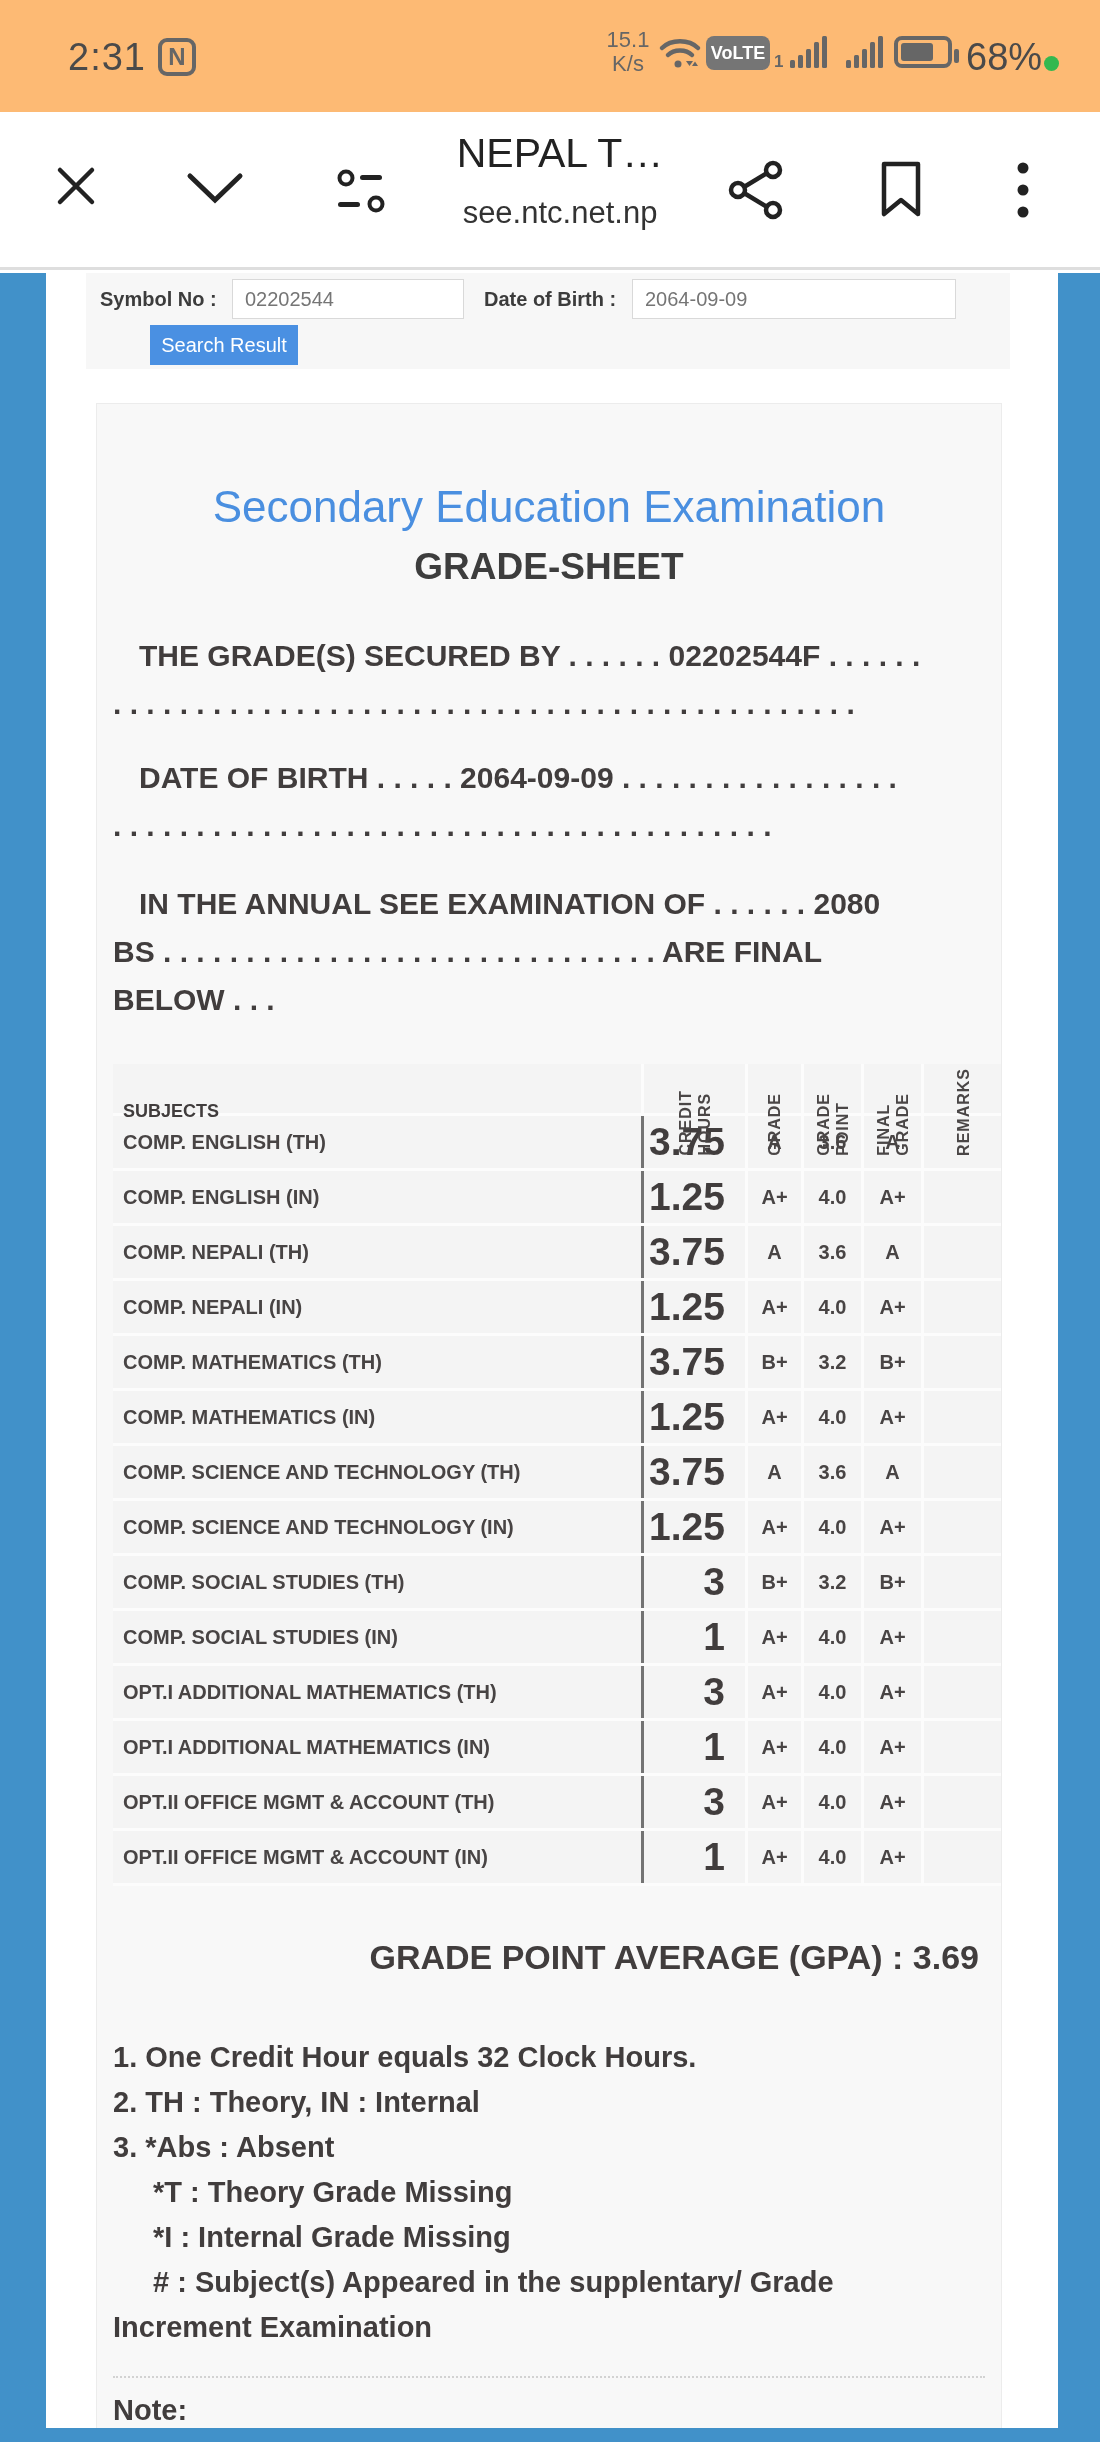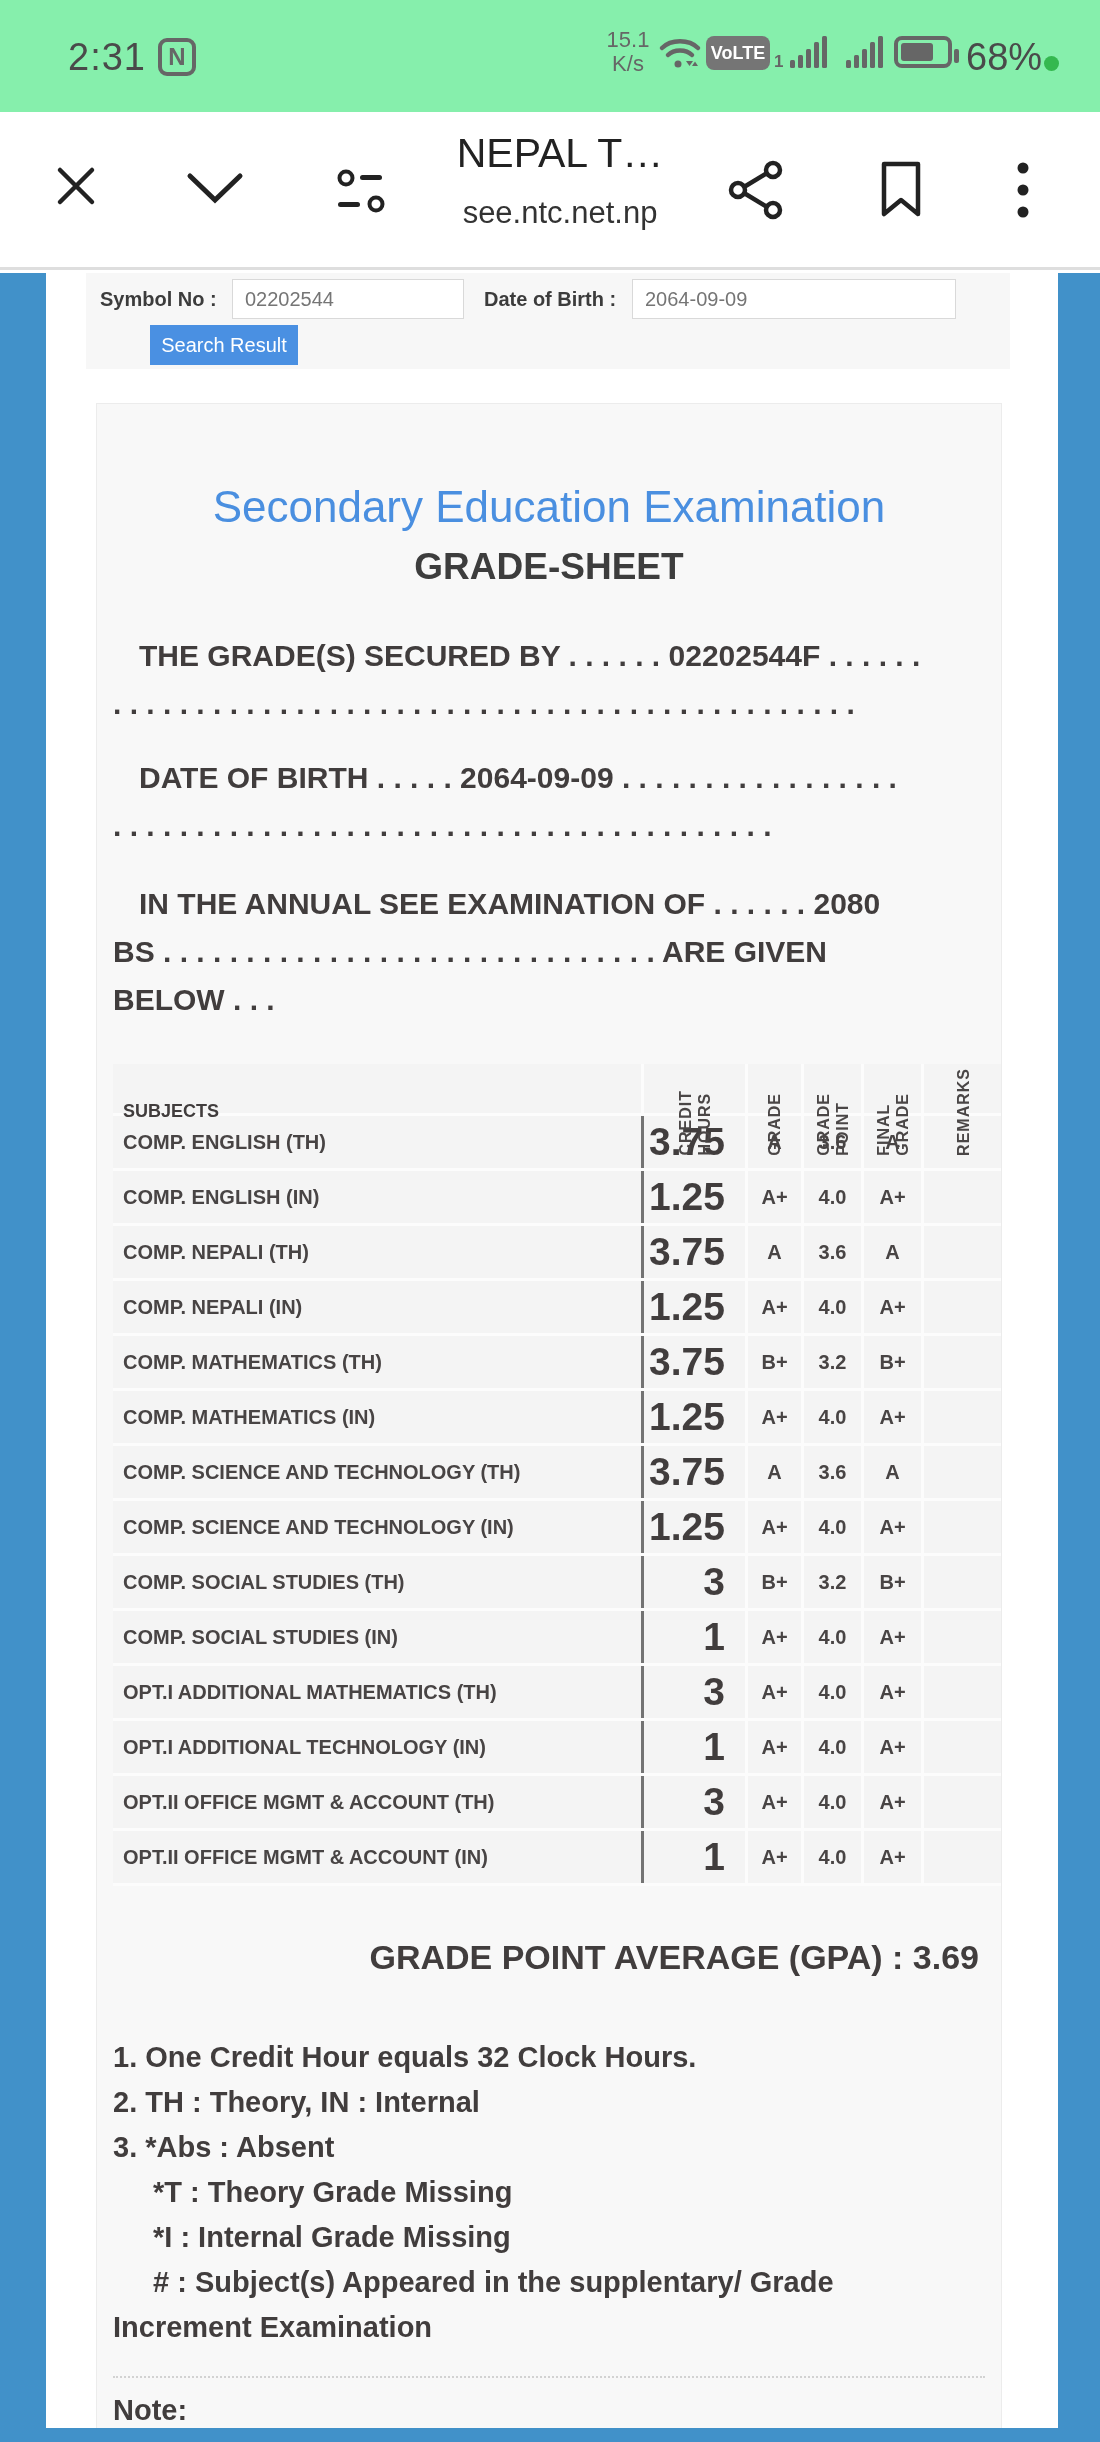--- a/index.html
+++ b/index.html
@@ -1,21 +1,21 @@
 <!DOCTYPE html>
 <html><head>
 <meta charset="utf-8">
 <style>
   * { margin:0; padding:0; box-sizing:border-box; }
   html,body { width:1100px; height:2442px; overflow:hidden; background:#fff;
     font-family:"Liberation Sans", sans-serif; }
   .stage { position:relative; width:1100px; height:2442px; overflow:hidden; }
 
   
-  .statusbar { position:absolute; top:0; left:0; width:1100px; height:112px; background:#86efac; }
+  .statusbar { position:absolute; top:0; left:0; width:1100px; height:112px; background:#fdba74; }
   .time { position:absolute; left:68px; top:36px; font-size:38px; color:#4a4a4a; letter-spacing:1px; }
   .nfc { position:absolute; left:158px; top:38px; width:38px; height:38px; border:4px solid #666;
     border-radius:9px; color:#666; font-weight:bold; font-size:24px; display:flex; align-items:center; justify-content:center; }
   .netspeed { position:absolute; left:600px; top:28px; width:56px; text-align:center;
     font-size:22px; line-height:24px; color:#666; }
   .sb-icon { position:absolute; top:34px; }
   .volte { position:absolute; left:706px; top:36px; width:64px; height:34px; background:#757575;
     border-radius:8px; color:#fff; font-size:18px; font-weight:bold; display:flex; align-items:center;
     justify-content:center; letter-spacing:0; }
   .volte-sub { position:absolute; left:774px; top:52px; font-size:17px; color:#666; font-weight:bold; }
@@ -180,21 +180,21 @@
           <div class="line">. . . . . . . . . . . . . . . . . . . . . . . . . . . . . . . . . . . . . . . . . . . . .</div>
         </div>
 
         <div class="para para2">
           <div class="line indent">DATE OF BIRTH . . . . . 2064-09-09 . . . . . . . . . . . . . . . . .</div>
           <div class="line">. . . . . . . . . . . . . . . . . . . . . . . . . . . . . . . . . . . . . . . .</div>
         </div>
 
         <div class="para para3">
           <div class="line indent">IN THE ANNUAL SEE EXAMINATION OF . . . . . . 2080</div>
-          <div class="line">BS . . . . . . . . . . . . . . . . . . . . . . . . . . . . . . ARE GIVEN</div>
+          <div class="line">BS . . . . . . . . . . . . . . . . . . . . . . . . . . . . . . ARE FINAL</div>
           <div class="line">BELOW . . .</div>
         </div>
 
         <div class="gtable">
           <div class="g-head">
             <div class="h-sub">SUBJECTS</div>
             <div class="h-vcell">
                 <span class="vhead">CREDIT
 HOURS</span>
               </div>
@@ -296,21 +296,21 @@
           </div>
           <div class="g-row">
             <div class="c-sub">OPT.I ADDITIONAL MATHEMATICS (TH)</div>
             <div class="c-credit">3</div>
             <div class="c-mid">A+</div>
             <div class="c-mid">4.0</div>
             <div class="c-mid">A+</div>
             <div class="c-rem"></div>
           </div>
           <div class="g-row">
-            <div class="c-sub">OPT.I ADDITIONAL TECHNOLOGY (IN)</div>
+            <div class="c-sub">OPT.I ADDITIONAL MATHEMATICS (IN)</div>
             <div class="c-credit">1</div>
             <div class="c-mid">A+</div>
             <div class="c-mid">4.0</div>
             <div class="c-mid">A+</div>
             <div class="c-rem"></div>
           </div>
           <div class="g-row">
             <div class="c-sub">OPT.II OFFICE MGMT &amp; ACCOUNT (TH)</div>
             <div class="c-credit">3</div>
             <div class="c-mid">A+</div>

